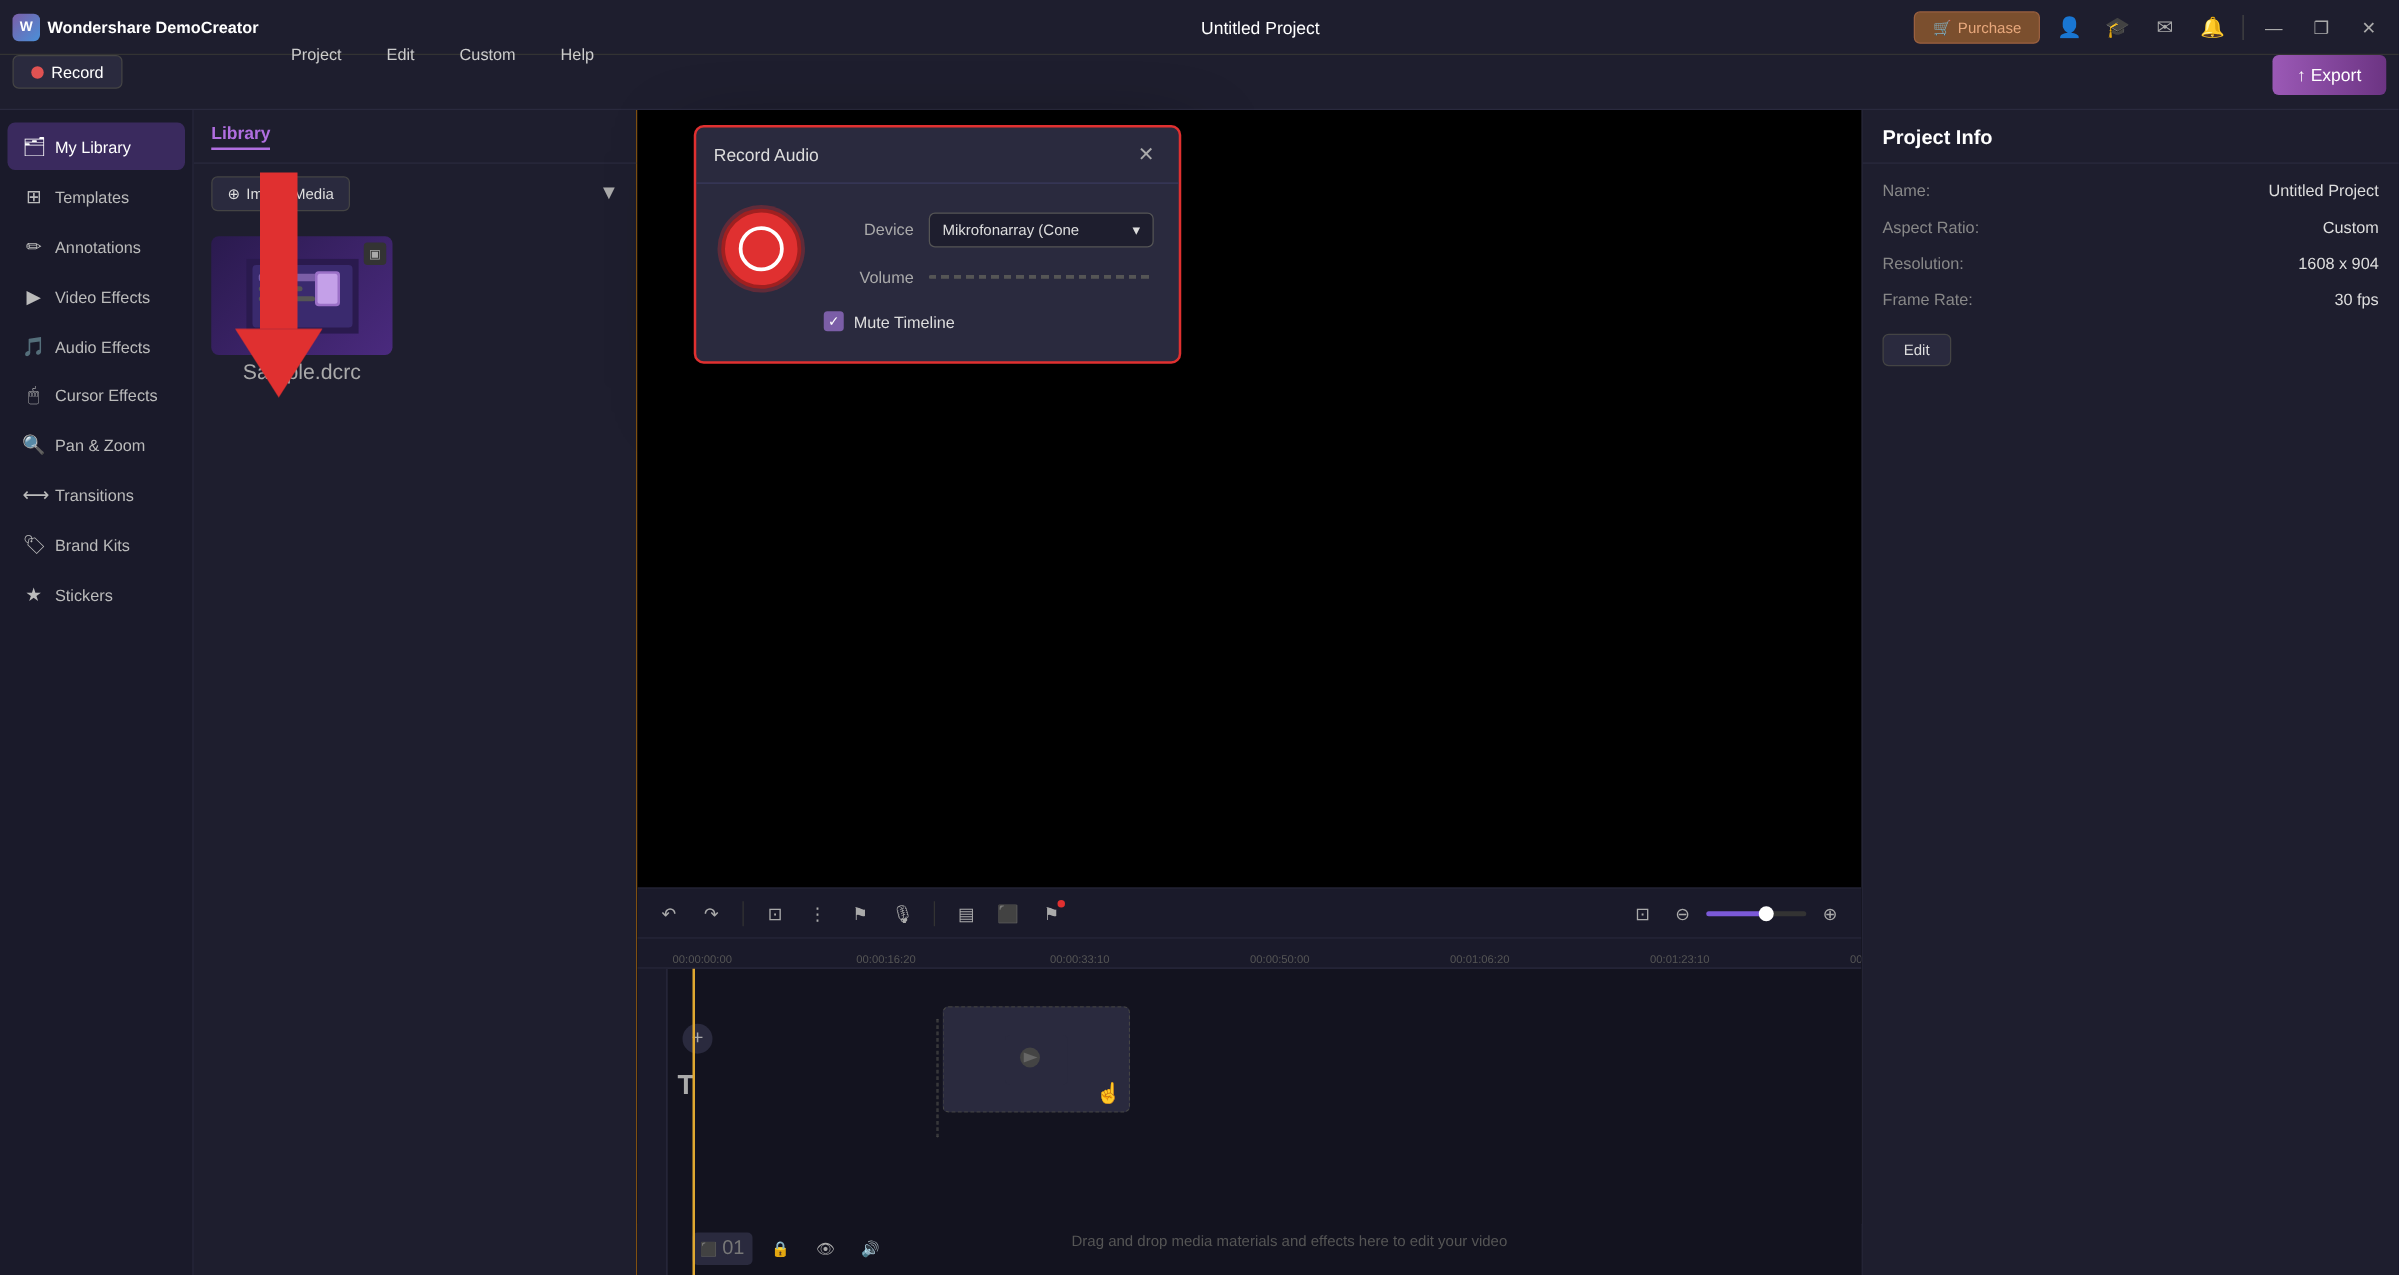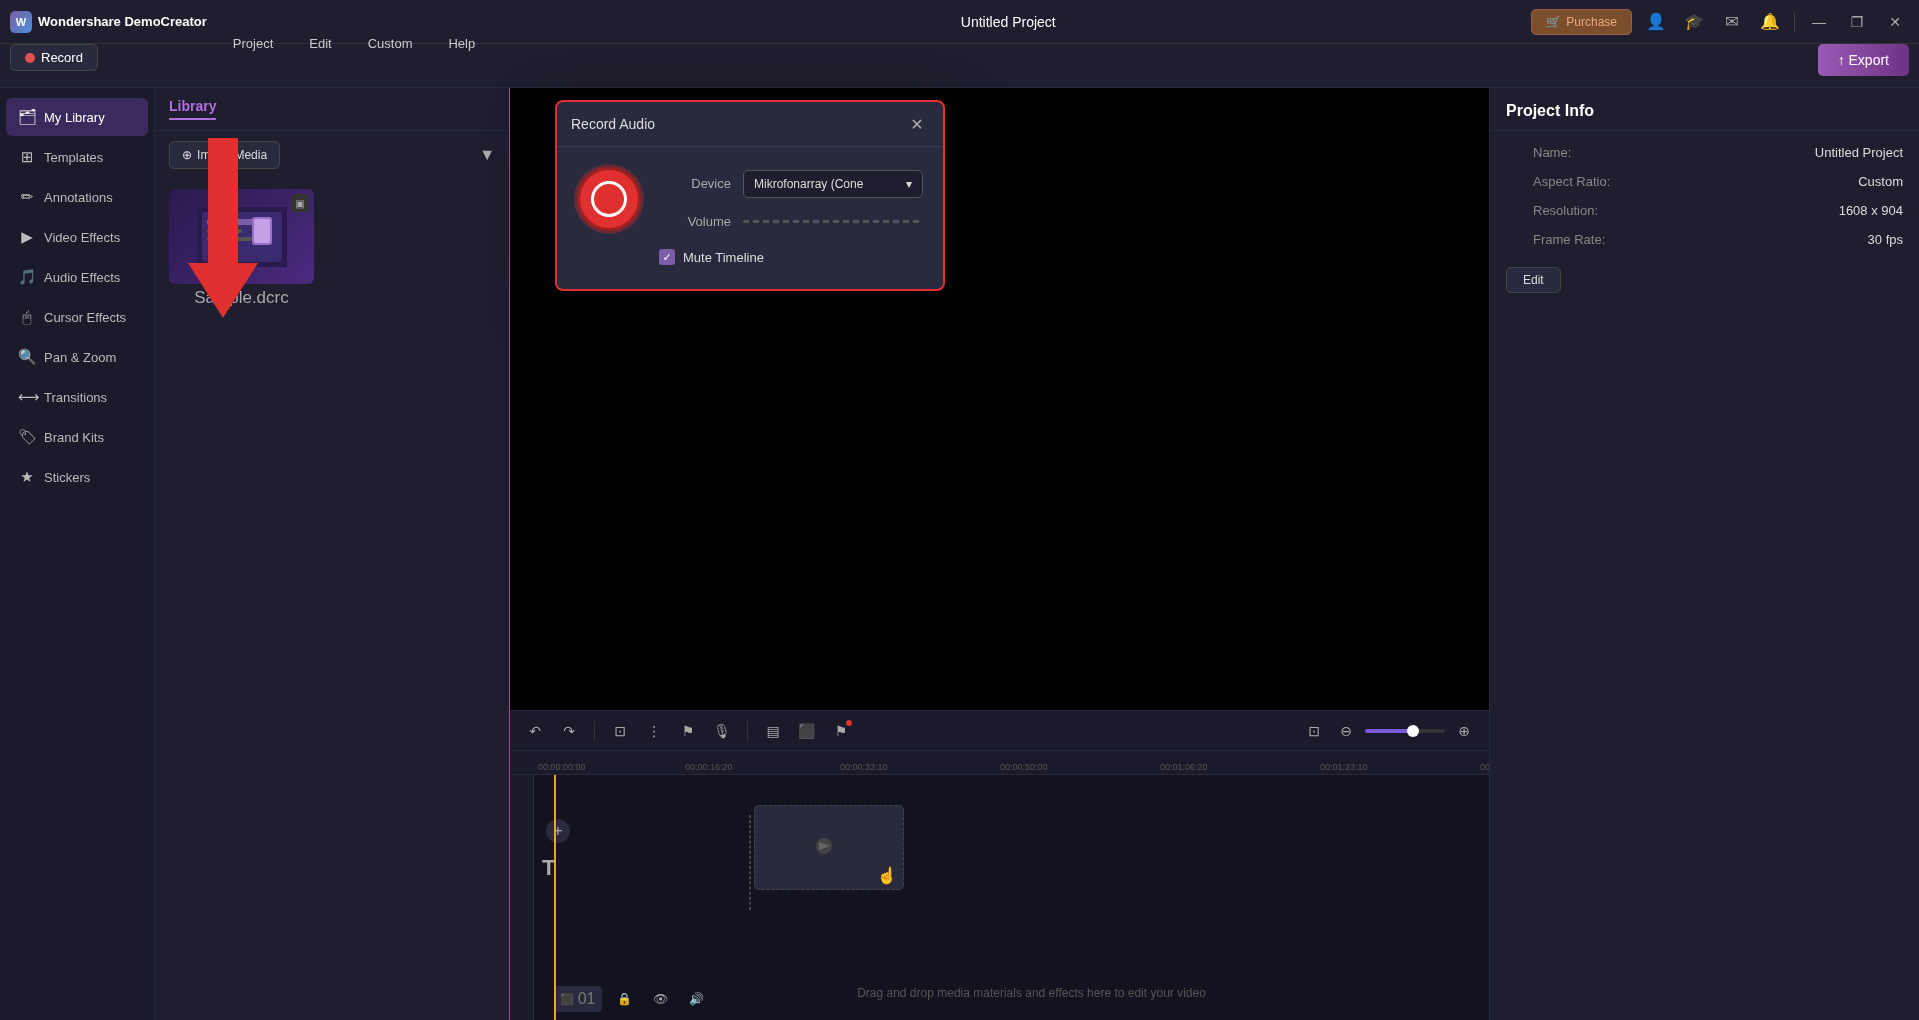--- a/index.html
+++ b/index.html
@@ -335,21 +335,20 @@
       padding: 14px 16px;
       display: flex;
       flex-direction: column;
       gap: 14px;
     }
     .info-row {
       display: flex;
       justify-content: space-between;
       align-items: center;
       font-size: 13px;
-      margin-left: 27px;
     }
     .info-label { color: #888; }
     .info-value { color: #ddd; }
     .btn-edit {
       background: #2a2a3e;
       border: 1px solid #444;
       color: #ddd;
       border-radius: 5px;
       padding: 5px 16px;
       font-size: 12px;

